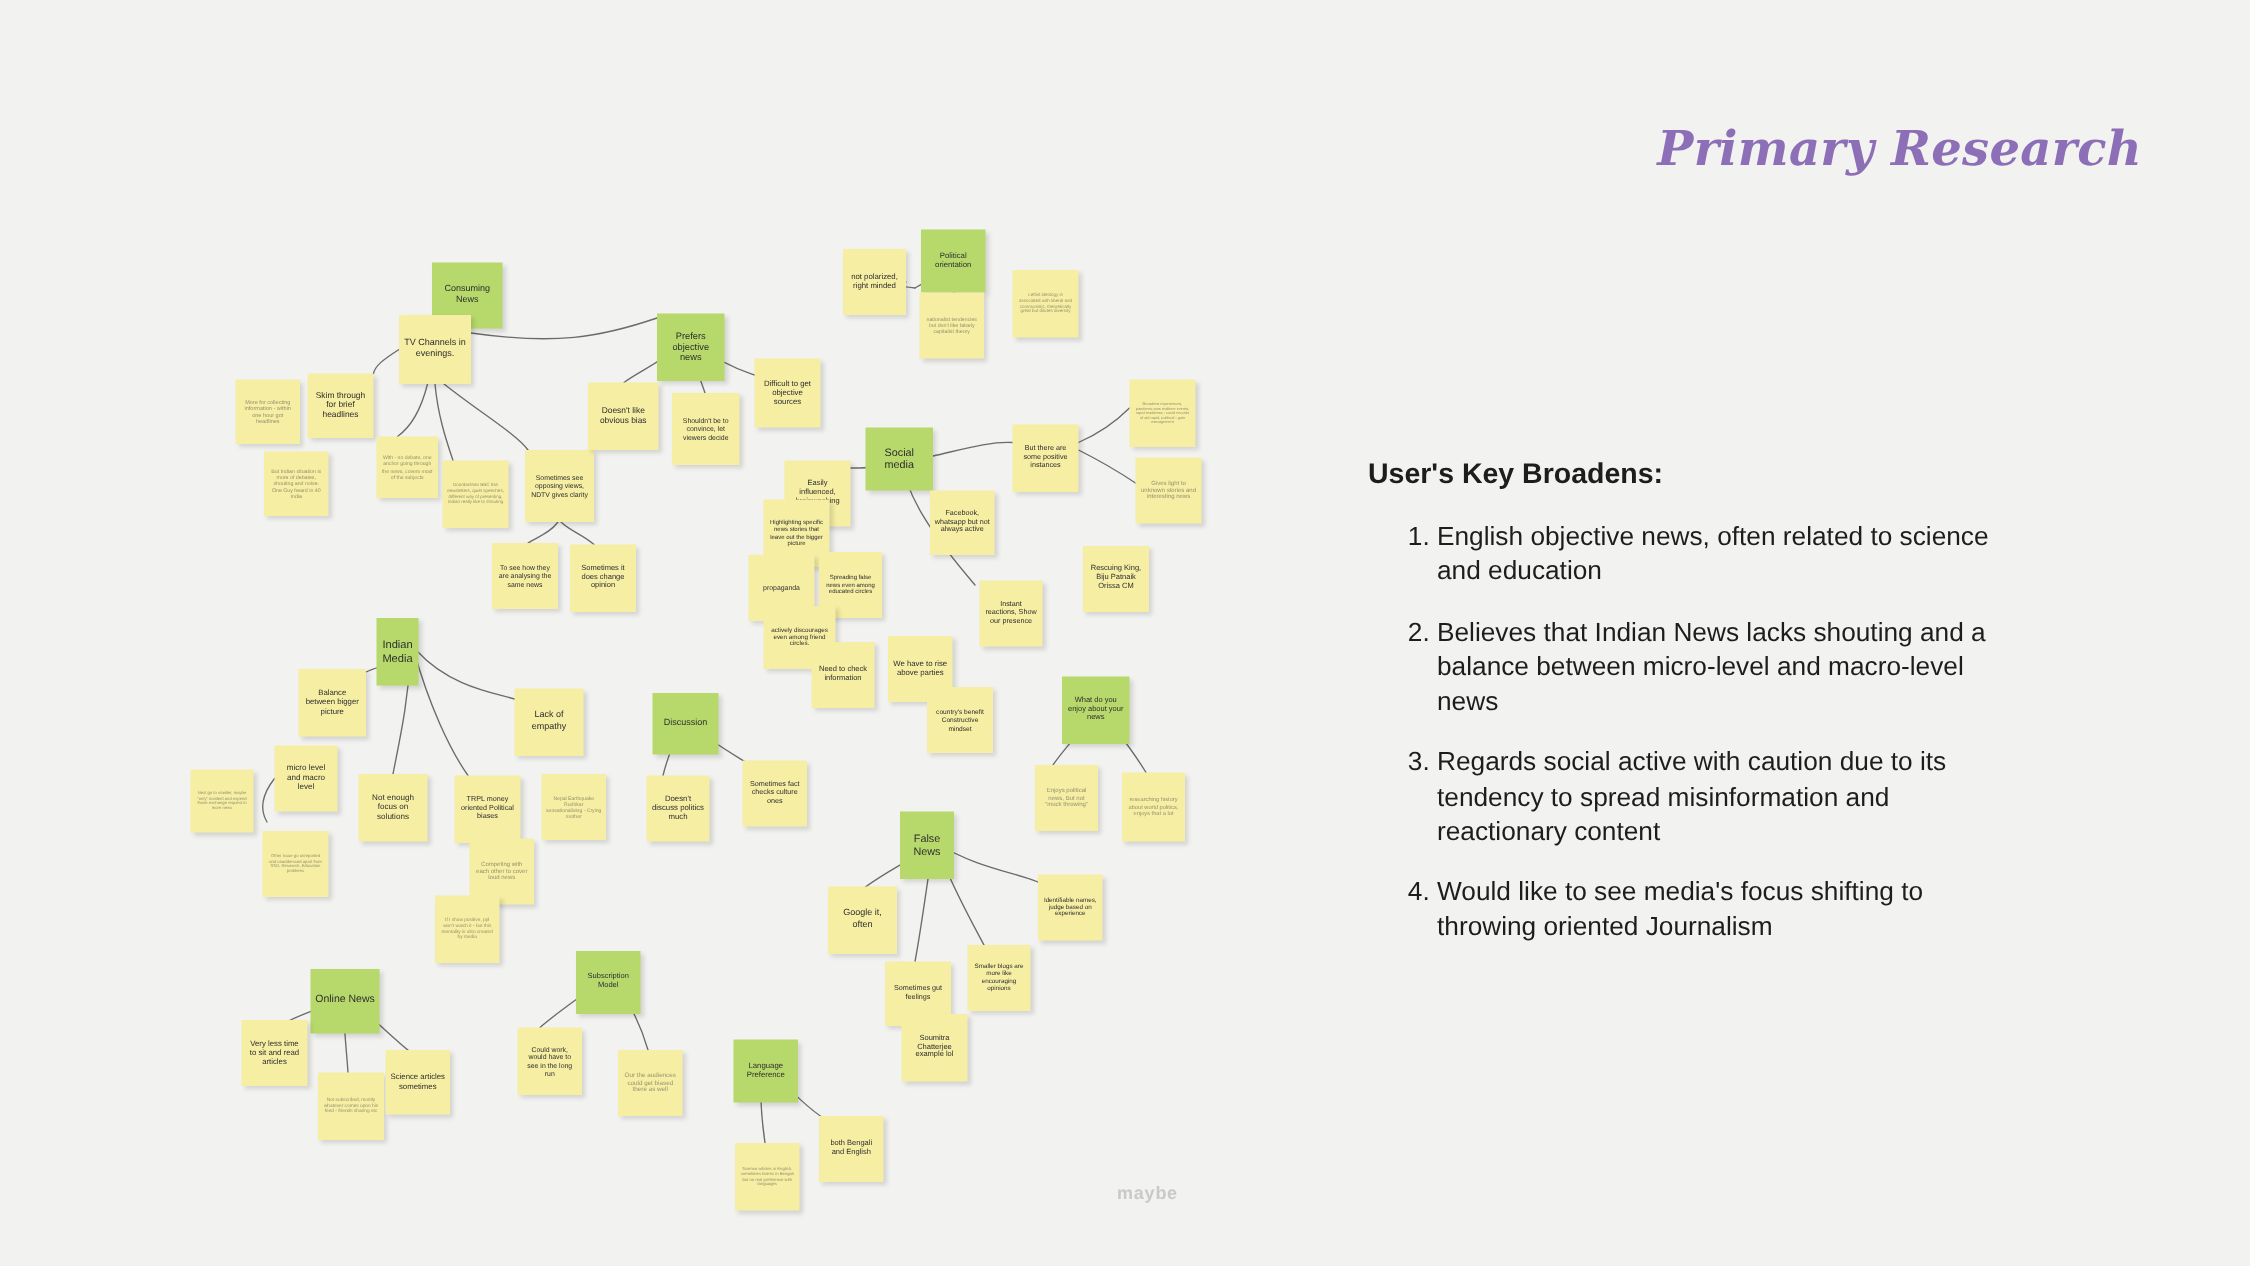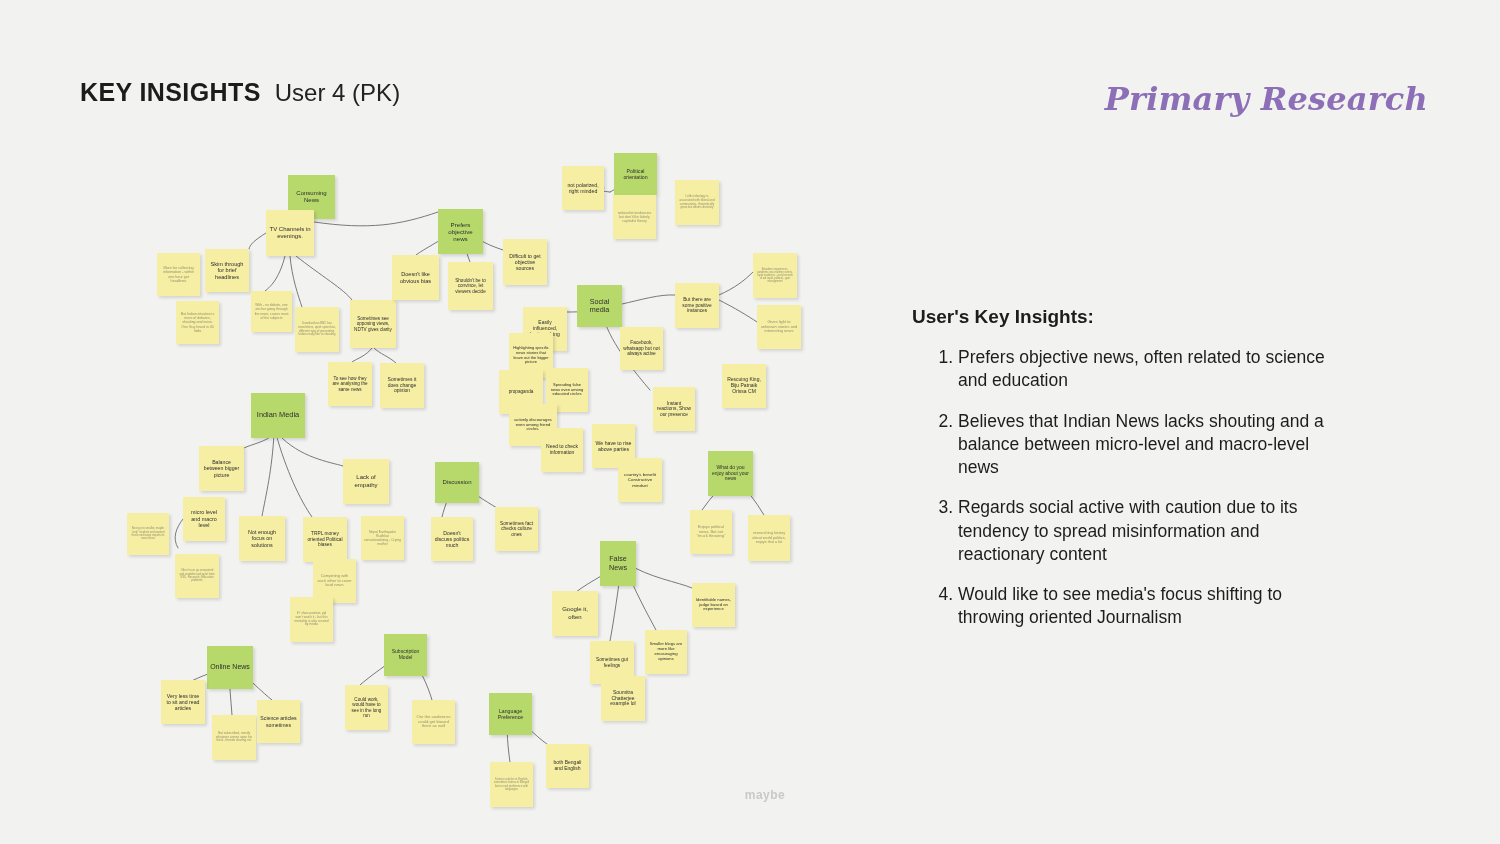--- a/index.html
+++ b/index.html
@@ -53,24 +53,20 @@
   .note.y{background:#f5eea3;}
   .note.g{background:#b7d96b;margin-top:23px;}
   .note.blur{color:rgba(70,70,70,.55);}
   .note.g.hd{font-weight:400;}
 </style>
 </head>
 <body>
 
 <div id="slide">
 
-  <div class="hdr">
-    <span class="t1">KEY INSIGHTS</span>
-    <span class="t2">User 4 (PK)</span>
-  </div>
 
   <div class="brand">Primary Research</div>
 
   <div id="canvas">
     <svg id="edges" viewBox="0 0 900 844">
         <path d="M 300 196 C 296 203, 292 206, 288 212" fill="none" stroke="#6b6b6b" stroke-width="0.9" stroke-linecap="round"></path>
         <path d="M 292 210 C 300 200, 310 200, 314 213" fill="none" stroke="#6b6b6b" stroke-width="0.9" stroke-linecap="round"></path>
         <path d="M 314 222 C 370 230, 400 225, 438 212" fill="none" stroke="#6b6b6b" stroke-width="0.9" stroke-linecap="round"></path>
         <path d="M 266 233 C 255 240, 250 244, 249 249" fill="none" stroke="#6b6b6b" stroke-width="0.9" stroke-linecap="round"></path>
         <path d="M 285 256 C 280 276, 272 286, 265 291" fill="none" stroke="#6b6b6b" stroke-width="0.9" stroke-linecap="round"></path>
@@ -139,21 +135,21 @@
       <div class="note y" style="left: 509px; top: 404px; width: 48px; height: 42px; font-size: 4.2px;">actively discourages even among friend circles.</div>
       <div class="note y" style="left: 620px; top: 327px; width: 43px; height: 43px; font-size: 4.8px;">Facebook, whatsapp but not always active</div>
       <div class="note y" style="left: 653px; top: 387px; width: 42px; height: 44px; font-size: 4.8px;">Instant reactions, Show our presence</div>
       <div class="note y" style="left: 722px; top: 364px; width: 44px; height: 44px; font-size: 5px;">Rescuing King, Biju Patnaik Orissa CM</div>
       <div class="note y" style="left: 541px; top: 428px; width: 42px; height: 44px; font-size: 5px;">Need to check information</div>
       <div class="note y" style="left: 592px; top: 424px; width: 43px; height: 44px; font-size: 5.2px;">We have to rise above parties</div>
       <div class="note y" style="left: 618px; top: 458px; width: 44px; height: 44px; font-size: 4.4px;">country's benefit Constructive mindset</div>
       <div class="note g hd" style="left: 708px; top: 428px; width: 45px; height: 45px; font-size: 5px;">What do you enjoy about your news</div>
       <div class="note y blur" style="left: 690px; top: 510px; width: 42px; height: 44px; font-size: 4px;">Enjoys political news, But not "muck throwing"</div>
       <div class="note y blur" style="left: 748px; top: 515px; width: 42px; height: 46px; font-size: 3.8px;">researching history about world politics, enjoys that a lot</div>
-      <div class="note g hd" style="left: 251px; top: 370px; width: 54px; height: 45px; font-size: 7.4px;">Indian Media</div>
+      <div class="note g hd" style="left: 251px; top: 389px; width: 28px; height: 45px; font-size: 7.4px;">Indian Media</div>
       <div class="note y" style="left: 199px; top: 446px; width: 45px; height: 45px; font-size: 5.2px;">Balance between bigger picture</div>
       <div class="note y" style="left: 183px; top: 497px; width: 42px; height: 44px; font-size: 5.4px;">micro level and macro level</div>
       <div class="note y blur" style="left: 127px; top: 513px; width: 42px; height: 42px; font-size: 2.8px;">Next go to smaller, maybe "only" incident and expend those exchange request in more news</div>
       <div class="note y blur" style="left: 175px; top: 554px; width: 44px; height: 44px; font-size: 2.8px;">Other Issue go unreported and unaddressed apart from SSD, Research, Education problems</div>
       <div class="note y" style="left: 239px; top: 516px; width: 46px; height: 45px; font-size: 5.4px;">Not enough focus on solutions</div>
       <div class="note y" style="left: 303px; top: 517px; width: 44px; height: 45px; font-size: 4.8px;">TRPL money oriented Political biases</div>
       <div class="note y blur" style="left: 361px; top: 516px; width: 43px; height: 44px; font-size: 3.4px;">Nepal Earthquake Rudhkar sensationalising - Crying mother</div>
       <div class="note y blur" style="left: 313px; top: 559px; width: 43px; height: 44px; font-size: 4px;">Competing with each other to cover loud news</div>
       <div class="note y blur" style="left: 290px; top: 597px; width: 43px; height: 45px; font-size: 3.2px;">If I show positive, ppl won't watch it - but this mentality is also created by media</div>
       <div class="note y" style="left: 343px; top: 459px; width: 46px; height: 45px; font-size: 6px;">Lack of empathy</div>
@@ -174,22 +170,22 @@
       <div class="note y" style="left: 345px; top: 685px; width: 43px; height: 45px; font-size: 4.6px;">Could work, would have to see in the long run</div>
       <div class="note y blur" style="left: 412px; top: 700px; width: 43px; height: 44px; font-size: 4.2px;">Our the audiences could get biased there as well</div>
       <div class="note g hd" style="left: 489px; top: 670px; width: 43px; height: 42px; font-size: 5.2px;">Language Preference</div>
       <div class="note y blur" style="left: 490px; top: 762px; width: 43px; height: 45px; font-size: 2.8px;">Science articles in English, sometimes listens in Bengali but no real preference with languages</div>
       <div class="note y" style="left: 546px; top: 744px; width: 43px; height: 44px; font-size: 5px;">both Bengali and English</div>
     </div>
 
   <div class="miro">maybe</div>
 
   <div class="panel">
-    <h2>User's Key Insights:</h2>
+    <h2>User's Key Broadens:</h2>
     <ol>
-        <li>Prefers objective news, often related to science and education</li>
+        <li>English objective news, often related to science and education</li>
         <li>Believes that Indian News lacks shouting and a balance between micro-level and macro-level news</li>
         <li>Regards social active with caution due to its tendency to spread misinformation and reactionary content</li>
         <li>Would like to see media's focus shifting to throwing oriented Journalism</li>
       </ol>
   </div>
 
 </div>
 
 </body></html>

